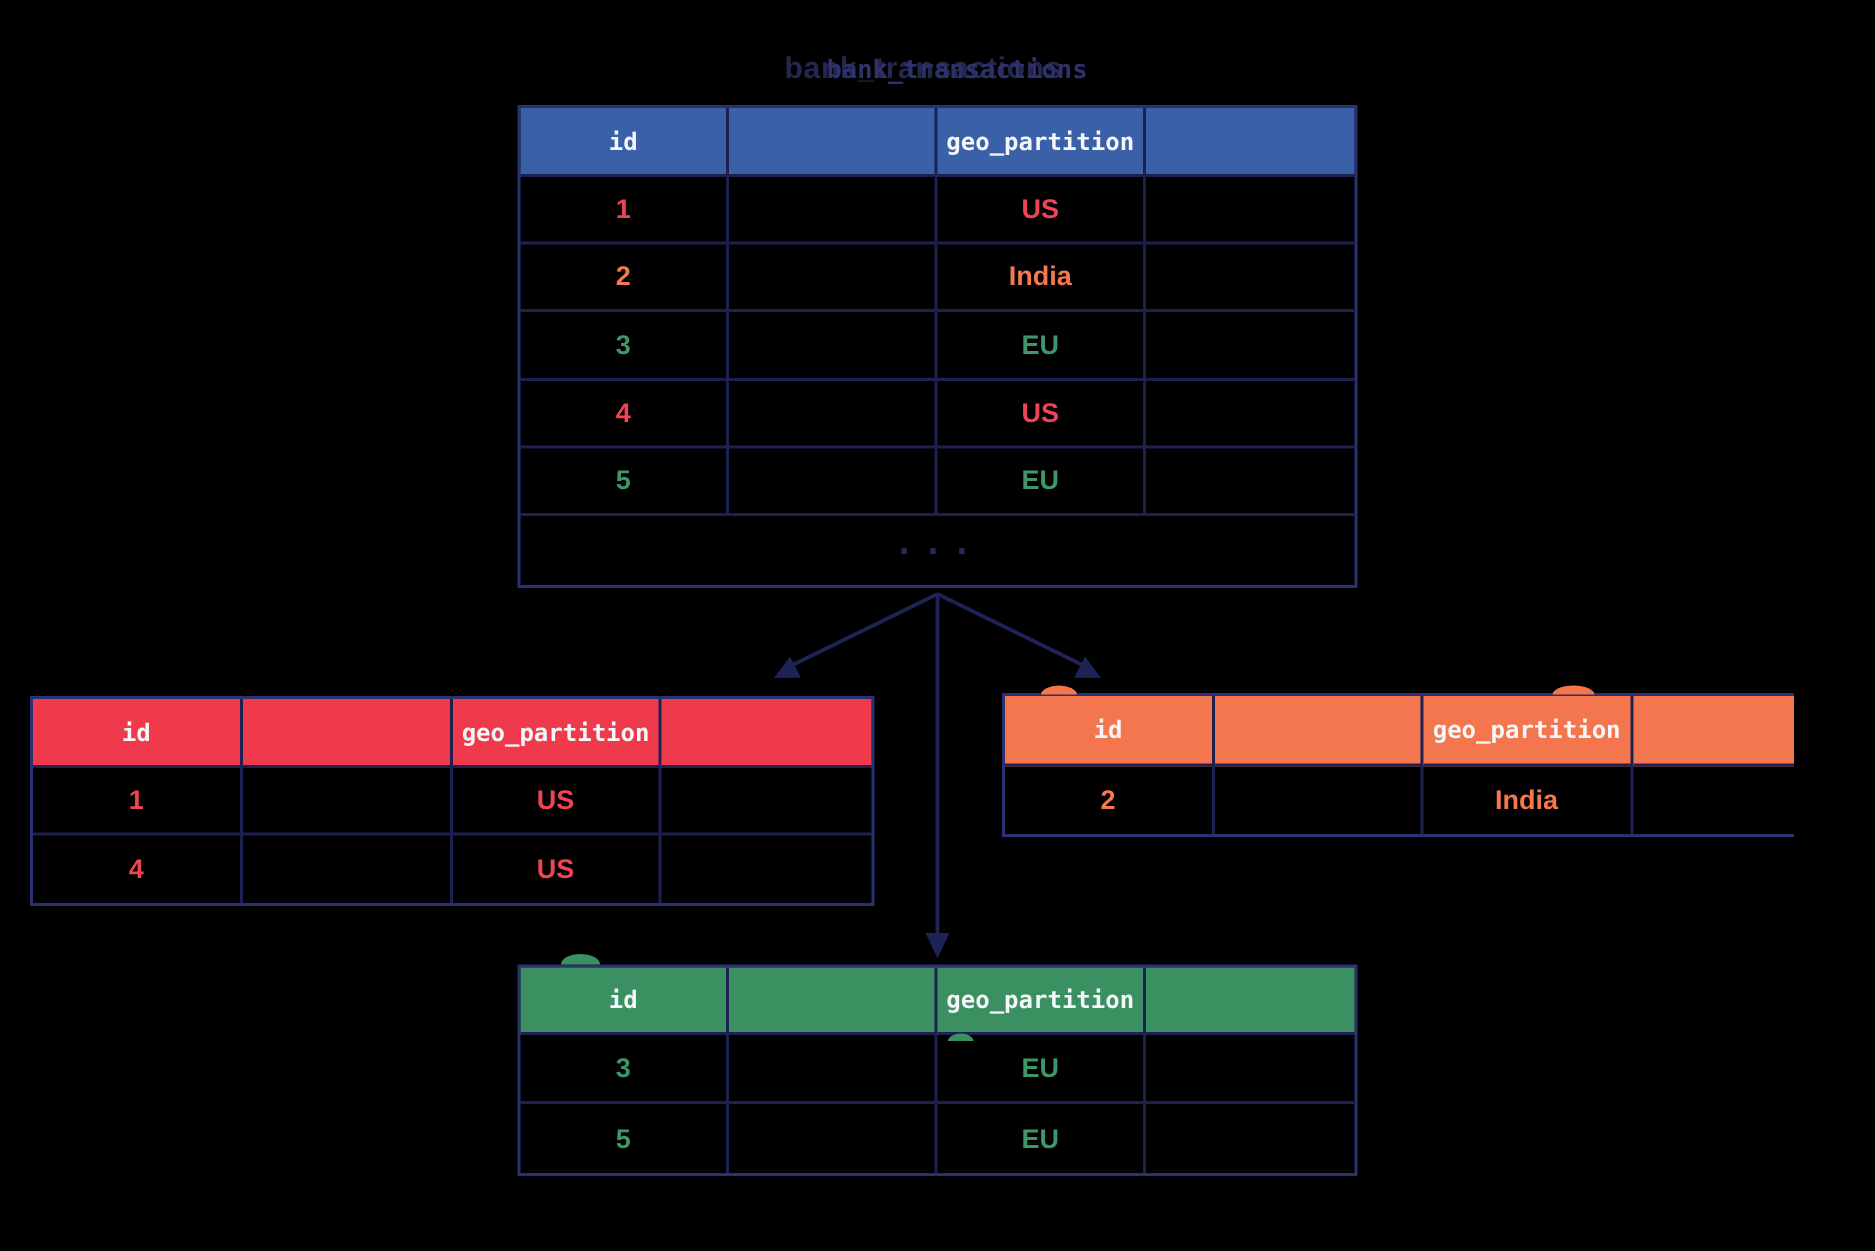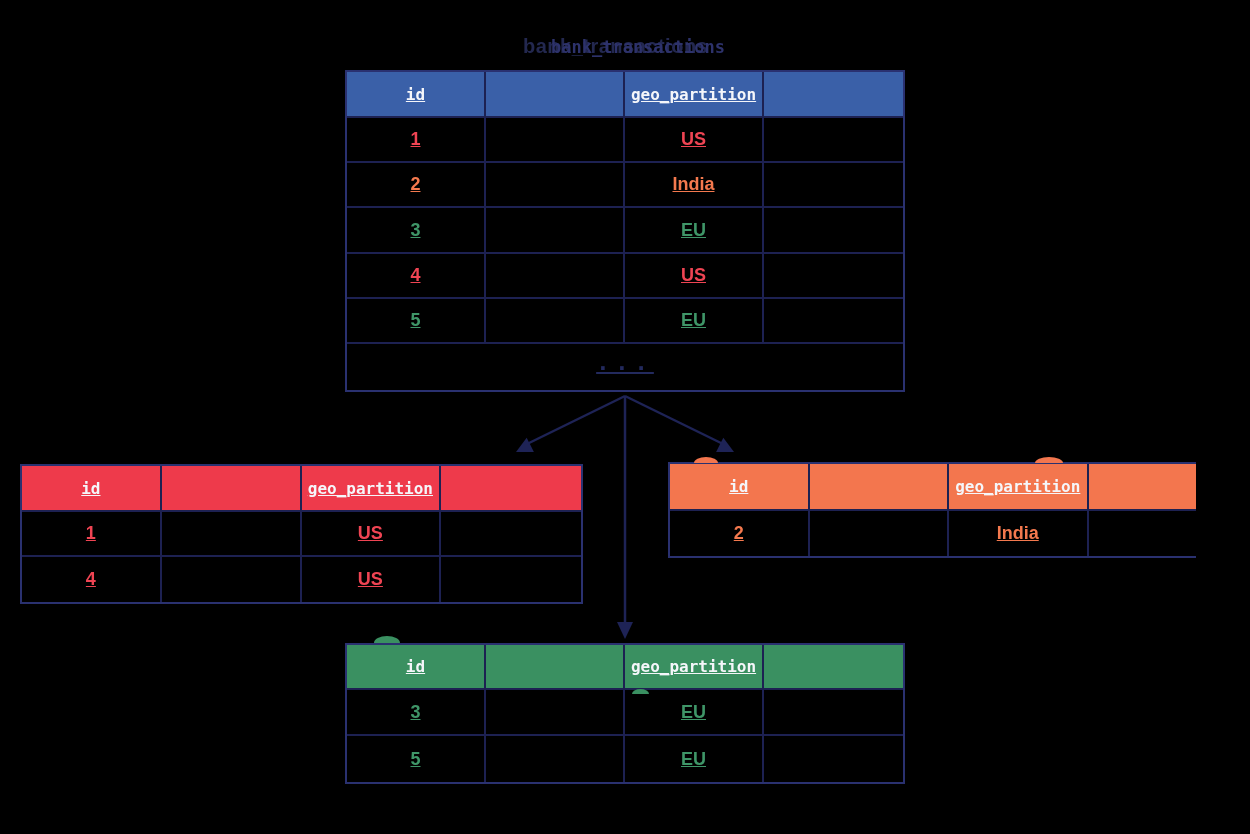--- a/index.html
+++ b/index.html
@@ -56,21 +56,20 @@
   .tbl-main  {left:345px;top:70px; width:560px;grid-template-rows:46px 45px 45px 46px 45px 45px 46px;}
   .tbl-us    {left:20px; top:464px;width:563px;grid-template-rows:46px 45px 45px;}
   .tbl-india {left:668px;top:462px;width:562px;grid-template-rows:47px 45px;}
   .tbl-eu    {left:345px;top:643px;width:560px;grid-template-rows:45px 46px 46px;}
   .cell{
     display:flex;align-items:center;justify-content:center;
     border-right:2px solid var(--border);
     border-bottom:2px solid var(--border);
     box-sizing:border-box;
     overflow:hidden;
-    text-decoration:underline;
   }
   .cell:nth-child(4n){border-right:none;}
   .cell.nb{border-bottom:none;}
   .hc{
     color:var(--header-text);
     font-family:"DejaVu Sans Mono", monospace;
     font-weight:bold;font-size:16px;
     border-bottom:2px solid var(--border);
   }
   .t-blue   .hc{background:var(--blue-header);}

